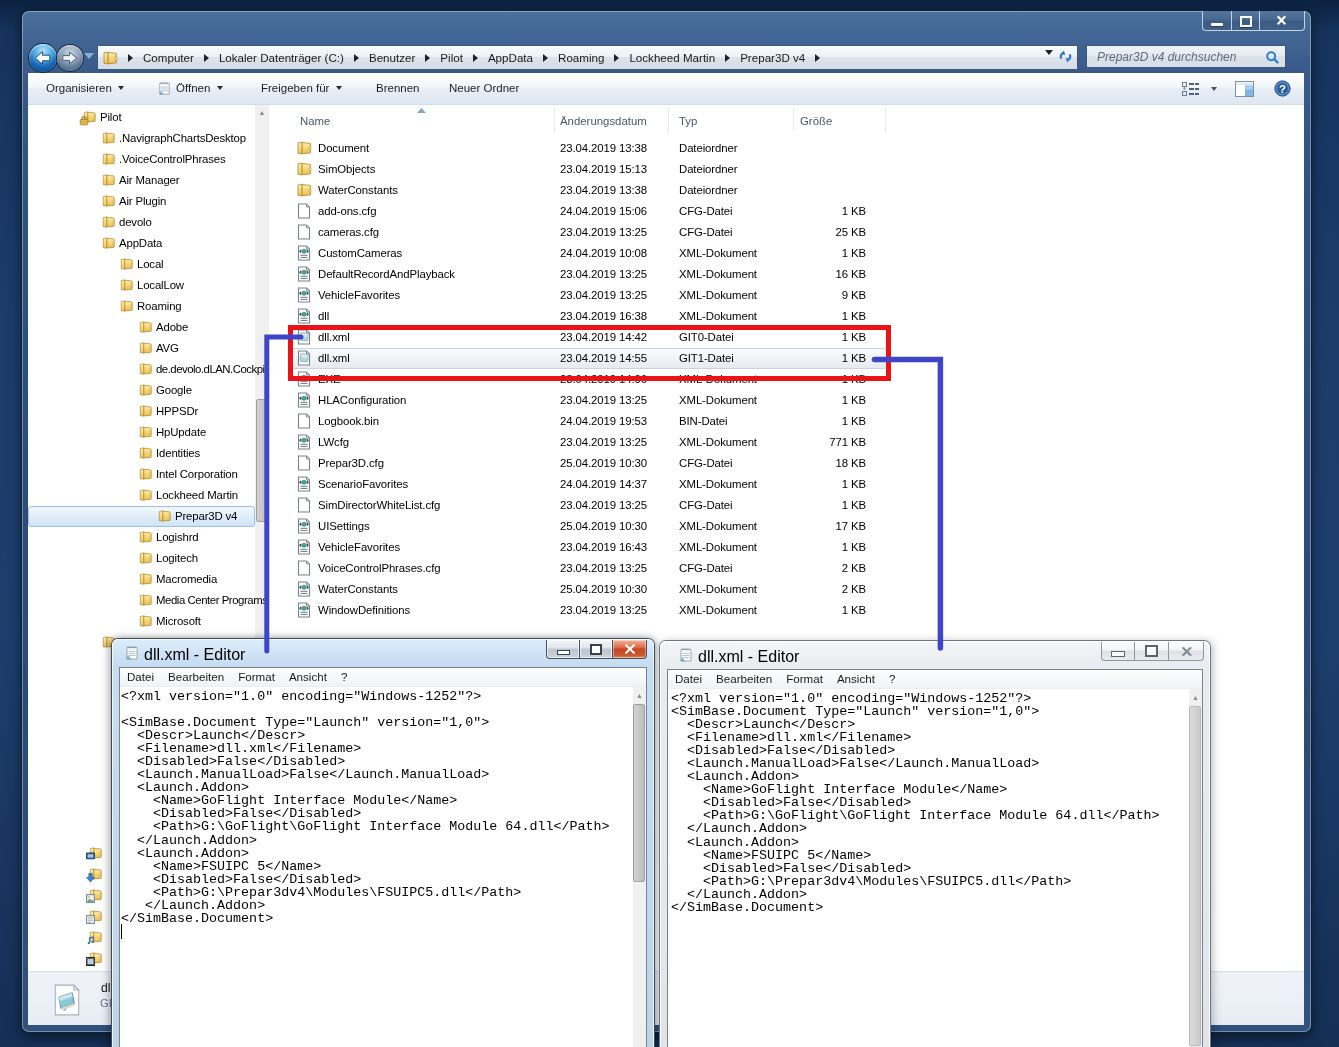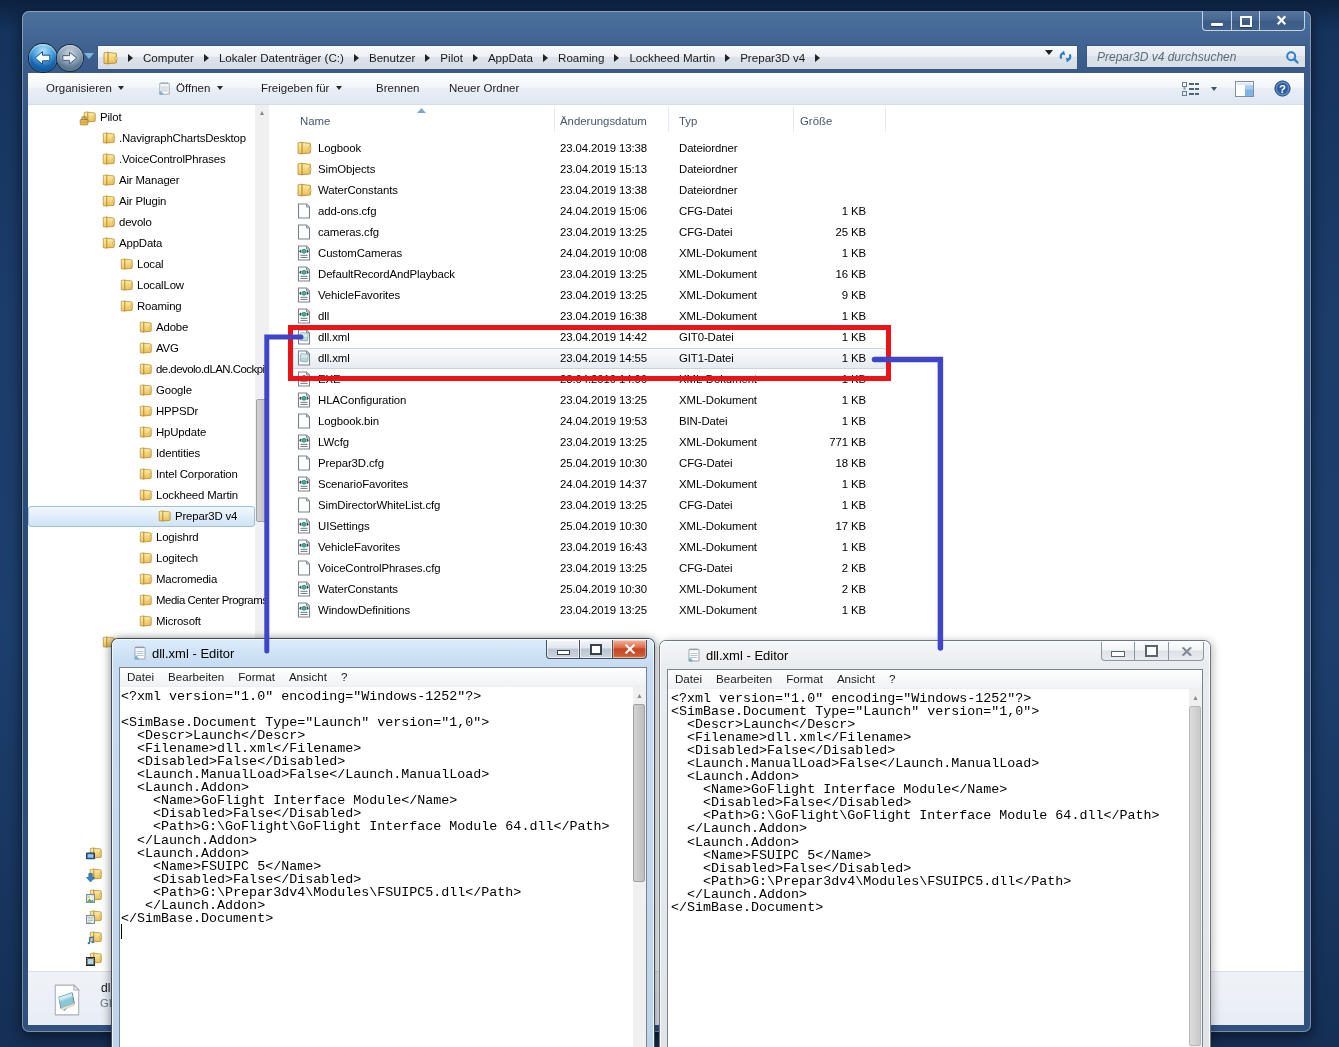--- a/index.html
+++ b/index.html
@@ -26,21 +26,21 @@
  background:radial-gradient(circle at 50% 30%,#c8d4dd 0%,#8aa0b4 45%,#5f7a93 65%,#4e6984 100%);
  box-shadow:0 0 0 1px #1a2c40,inset 0 1px 2px rgba(255,255,255,.6);}
 #navdrop{position:absolute;left:84px;top:53px;width:0;height:0;border-left:5px solid transparent;border-right:5px solid transparent;border-top:6px solid #7fb2d8}
 #bcbar{position:absolute;left:97px;top:45px;width:958px;height:23px;border:1px solid #3c5878;
  background:linear-gradient(180deg,#f7f9fb 0%,#eef1f5 45%,#dde3ea 50%,#d4dce5 100%);
  display:flex;align-items:center;font-size:11.6px;color:#1a1a1a;}
 .sep{width:0;height:0;border-top:4px solid transparent;border-bottom:4px solid transparent;border-left:5px solid #222;margin:0 10px;}
 #bcdrop{position:absolute;right:3px;top:4px;width:0;height:0;border-left:4.5px solid transparent;border-right:4.5px solid transparent;border-top:5px solid #222}
 #refbtn{position:absolute;left:1056px;top:45px;width:21px;height:23px;border:1px solid #3c5878;border-left:none;
  background:linear-gradient(180deg,#f7f9fb 0%,#eef1f5 45%,#dde3ea 50%,#d4dce5 100%);}
-#searchbox{position:absolute;left:1086px;top:45px;width:220px;height:23px;border:1px solid #3c5878;box-sizing:border-box;
+#searchbox{position:absolute;left:1086px;top:45px;width:200px;height:23px;border:1px solid #3c5878;box-sizing:border-box;
  background:linear-gradient(180deg,#eef2f6 0%,#e7ecf2 45%,#dbe2ea 50%,#d5dde6 100%);
  font-style:italic;color:#5e6c7a;font-size:12px;line-height:22px;padding-left:10px;box-sizing:border-box;}
 
 #client{position:absolute;left:28px;top:73px;width:1276px;height:952px;background:#fff;}
 #toolbar{position:absolute;left:28px;top:73px;width:1276px;height:32px;
  background:linear-gradient(180deg,#fdfdfe 0%,#f3f6fa 45%,#e9eef6 50%,#dfe7f1 100%);
  border-bottom:1px solid #d3dceb;box-sizing:border-box;font-size:11.5px;color:#1e1e1e;}
 .tbi{position:absolute;top:9px;}
 .dnarrow{display:inline-block;width:0;height:0;border-left:3.5px solid transparent;border-right:3.5px solid transparent;border-top:4px solid #2a2a2a;vertical-align:2px;}
 
@@ -64,21 +64,21 @@
 .sbthumb{position:absolute;background:linear-gradient(90deg,#d3d3d3,#bdbdbd);border:1px solid #a0a0a0;border-radius:2px;box-sizing:border-box}
 .sbarr{position:absolute;width:100%;text-align:center;color:#8a8a8a;font-size:7px;line-height:16px}
 
 .ed{position:absolute;border-radius:6px 6px 0 0;}
 #ed1{left:112px;top:639px;width:542px;height:410px;
  background:linear-gradient(180deg,#dcecfb 0%,#c6dcf2 26px,#bdd4e8 100%);
  box-shadow:0 0 0 1px #3c4a59,inset 0 0 0 1px rgba(255,255,255,.75),-3px 0 8px rgba(0,0,0,.3),3px 0 8px rgba(0,0,0,.3);}
 #ed2{left:660px;top:641px;width:550px;height:408px;
  background:linear-gradient(180deg,#f4f6f8 0%,#e9ecef 26px,#e0e4e8 100%);
  box-shadow:0 0 0 1px #6b7684,inset 0 0 0 1px rgba(255,255,255,.85),3px 0 8px rgba(0,0,0,.25);}
-.edtitle{position:absolute;left:12px;top:0;right:0;height:24px;font-size:13px;color:#000;}
+.edtitle{position:absolute;left:4px;top:0;right:0;height:24px;font-size:16px;color:#000;}
 .edtitle .tx{position:absolute;top:7px}
 .edclient{position:absolute;left:7px;right:7px;top:28px;bottom:0;background:#fff;border:1px solid #77838f;border-bottom:none;}
 .edmenu{height:18px;border-bottom:1px solid #eceff2;background:linear-gradient(180deg,#fefefe,#f0f2f5);display:flex;font-size:11.6px;color:#1a1a1a;}
 .edmenu span{padding:2px 7px 8px 7px}
 .edtext{font-family:"Liberation Mono",monospace;font-size:13.35px;line-height:13.05px;white-space:pre;color:#000;padding:3px 0 0 1px;}
 
 .ecb{position:absolute;display:flex;height:19px;}
 .ecb .b{box-sizing:border-box;height:19px;border:1px solid #43505e;border-top:none;display:flex;align-items:center;justify-content:center;}
 .ecb .b.i{border-color:#8d97a1;background:linear-gradient(180deg,#fcfdfe 0%,#f2f4f6 45%,#dde1e6 50%,#e9ecef 100%)}
 
@@ -427,21 +427,21 @@
         <use href="#folder"></use>
       </svg>
     </div>
 </div>
 <div id="list">
 <div class="abs" style="left:291px;top:348px;width:596px;height:21px;border-radius:3px;border:1px solid #c8d3df;box-sizing:border-box;background:linear-gradient(180deg,#fafbfc 0%,#f0f3f7 50%,#e6ebf1 100%)"></div>
 <div class="lrow" style="top:138px">
       <svg class="ic" style="left:6px">
         <use href="#folder"></use>
       </svg>
-      <span class="nm">Logbook</span>
+      <span class="nm">Document</span>
       <span class="dt">23.04.2019 13:38</span>
       <span class="ty">Dateiordner</span>
     </div>
 <div class="lrow" style="top:159px">
       <svg class="ic" style="left:6px">
         <use href="#folder"></use>
       </svg>
       <span class="nm">SimObjects</span>
       <span class="dt">23.04.2019 15:13</span>
       <span class="ty">Dateiordner</span>

